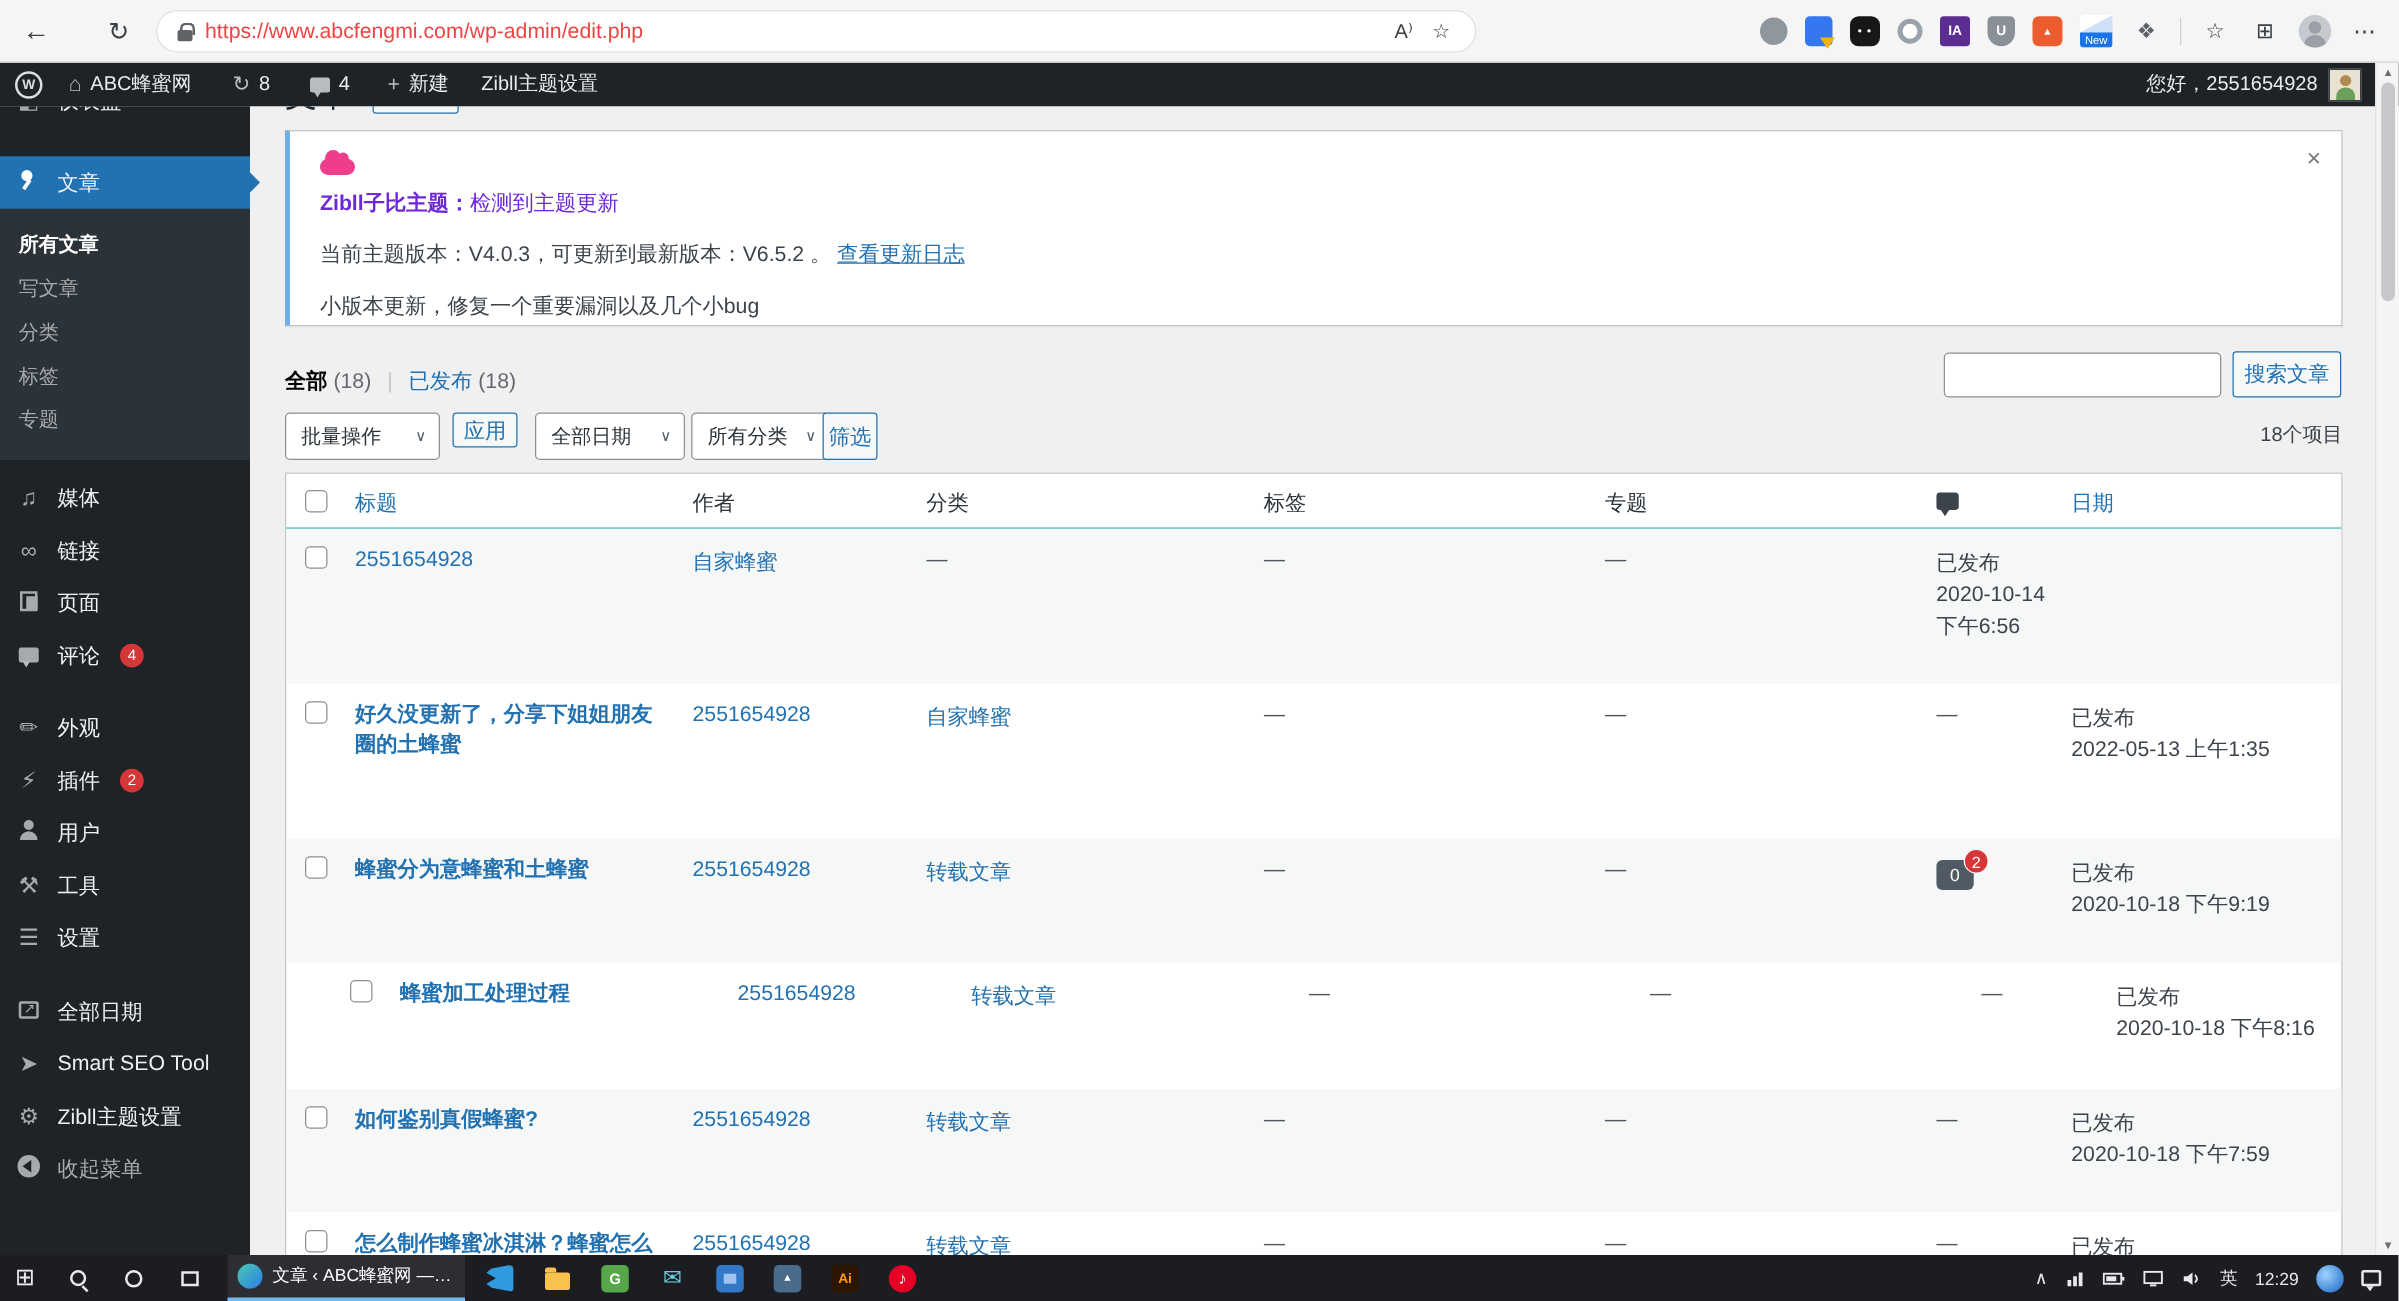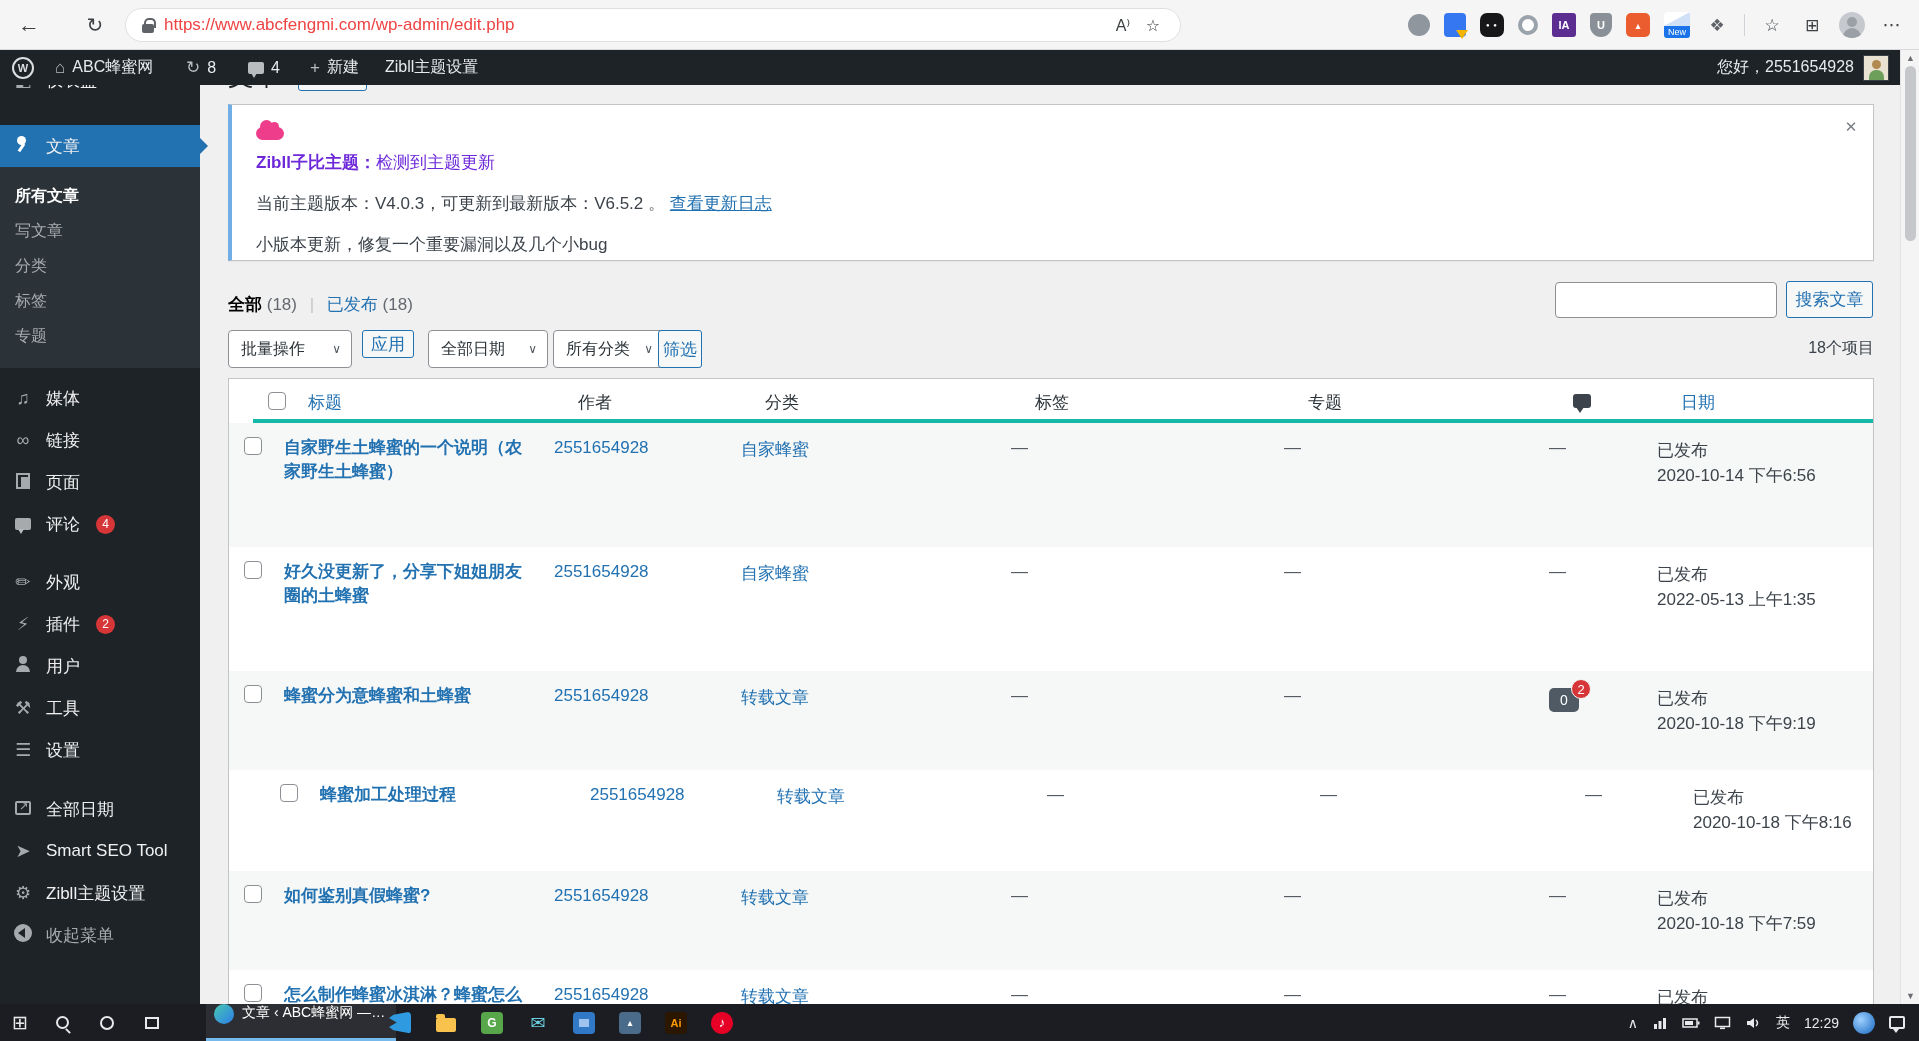--- a/index.html
+++ b/index.html
@@ -113,21 +113,21 @@
   .select .chev { color:#50575e; font-size:12px; margin-left:8px; }
   .sel-bulk { left:28px; width:124px;gap:12px; }
   .sel-dates { left:228px; width:120px; }
   .sel-cats { left:353px; width:111px; }
   .btn-apply { position:absolute; left:162px; top:245px; width:52px; height:28px; }
   .btn-filter { position:absolute; left:458px; top:245px; width:44px; height:38px; }
 
   
   .list-table { position:absolute; left:28px; top:293px; width:1646px; background:#fff; border:1px solid #c3c4c7; }
   .trow { display:grid; grid-template-columns:47px 270px 187px 270px 273px 265px 108px auto; padding-left:8px; align-items:start; }
-  .thead { height:44px; border-bottom:4px solid #14b8a6;margin-left:24px; }
+  .thead { height:44px; border-bottom:1px solid #14b8a6; }
   .thead .cell { padding-top:12px; font-size:17px; color:#2c3338; }
   .thead a { color:#2271b1; text-decoration:none; cursor:pointer; }
   .checkbox { width:18px; height:18px; border:1px solid #8c8f94; border-radius:4px; background:#fff; display:inline-block; margin-left:7px; cursor:pointer; }
   .thead .checkbox { margin-top:1px; }
   .hdr-bubble { position:relative; width:18px; height:14px; background:#3c434a; border-radius:3px; display:inline-block; margin-top:3px; }
   .hdr-bubble::after { content:""; position:absolute; left:3px; bottom:-5px; border-left:4px solid transparent; border-right:4px solid transparent; border-top:6px solid #3c434a; }
   .rowline { font-size:17px; }
   .rowline.odd { background:#f6f7f7; }
   .h2row { height:124px; } .h1row { height:99px; } .h1row-b { height:101px;padding-left:44px; } .lastrow { height:120px; }
   .cell { overflow:hidden; }
@@ -151,21 +151,21 @@
   .sc-thumb { position:absolute; left:4px; top:16px; width:11px; height:175px; background:#c5c7ca; border-radius:6px; cursor:pointer; }
 
   
   .taskbar { position:absolute; left:0; bottom:0; width:1919px; height:37px; background:#1c1d22; z-index:50; color:#e8e9ea; }
   .tb-sys { position:absolute; top:0; height:37px; width:40px; display:flex; align-items:center; justify-content:center; cursor:pointer; }
   .tb-win { left:0; font-size:19px; color:#e8e9ea; }
   .icon-magnifier { position:relative; width:13px; height:13px; border:2px solid #e8e9ea; border-radius:50%; display:inline-block; }
   .icon-magnifier::after { content:""; position:absolute; left:9px; top:10px; width:2px; height:6px; background:#e8e9ea; transform:rotate(-45deg); }
   .icon-circle { width:14px; height:14px; border:2px solid #e8e9ea; border-radius:50%; }
   .icon-taskview { width:14px; height:12px; border:2px solid #e8e9ea; }
-  .tb-appbtn { position:absolute; left:182px; top:0; width:190px; height:37px; background:rgba(255,255,255,.08); border-bottom:3px solid #76b9ed; display:flex; align-items:flex-start; gap:8px; padding:0 8px; cursor:pointer;margin-left:24px; }
+  .tb-appbtn { position:absolute; left:182px; top:0; width:190px; height:37px; background:rgba(255,255,255,.08); border-bottom:3px solid #76b9ed; display:flex; align-items:center; gap:8px; padding:0 8px; cursor:pointer; }
   .edge-ic { width:20px; height:20px; border-radius:50%; background:linear-gradient(135deg,#49c9b1,#2b7de9); flex:0 0 auto; }
   .tb-apptitle { font-size:14px; color:#fff; white-space:nowrap; overflow:hidden; text-overflow:ellipsis; }
   .tb-app { position:absolute; top:0; height:37px; width:40px; display:flex; align-items:center; justify-content:center; cursor:pointer; }
   .tile { width:22px; height:22px; border-radius:4px; display:flex; align-items:center; justify-content:center; font-size:12px; color:#fff; }
   .tile-vscode { background:#2f9ae0; clip-path:polygon(0 30%,20% 15%,100% 0,100% 100%,20% 85%,0 70%,35% 50%); }
   .icon-folder { position:relative; width:20px; height:14px; background:#f8c24c; border-radius:2px; margin-top:4px; }
   .icon-folder::before { content:""; position:absolute; left:0; top:-4px; width:9px; height:4px; background:#f8c24c; border-radius:2px 2px 0 0; }
   .tile-g { background:#57a64a; font-weight:bold; }
   .tile-mail { background:transparent; color:#6ad1e3; font-size:18px; }
   .tile-bluewin { background:#3178c6; }
@@ -367,21 +367,20 @@
         <div class="cell">作者</div>
         <div class="cell">分类</div>
         <div class="cell">标签</div>
         <div class="cell">专题</div>
         <div class="cell"><span class="hdr-bubble"></span></div>
         <div class="cell"><a>日期</a></div>
       </div>
 
       <div class="trow rowline odd h2row">
         <div class="cell c-cb"><span class="checkbox"></span></div>
-        <div class="cell c-title"><a class="title-link">自家野生土蜂蜜的一个说明（农家野生土蜂蜜）</a></div>
         <div class="cell c-link"><a>2551654928</a></div>
         <div class="cell c-link"><a>自家蜂蜜</a></div>
         <div class="cell c-dash">—</div>
         <div class="cell c-dash">—</div>
         <div class="cell c-dash">—</div>
         <div class="cell c-date">
             <span>已发布</span>
             <span>2020-10-14 下午6:56</span>
           </div>
       </div>

